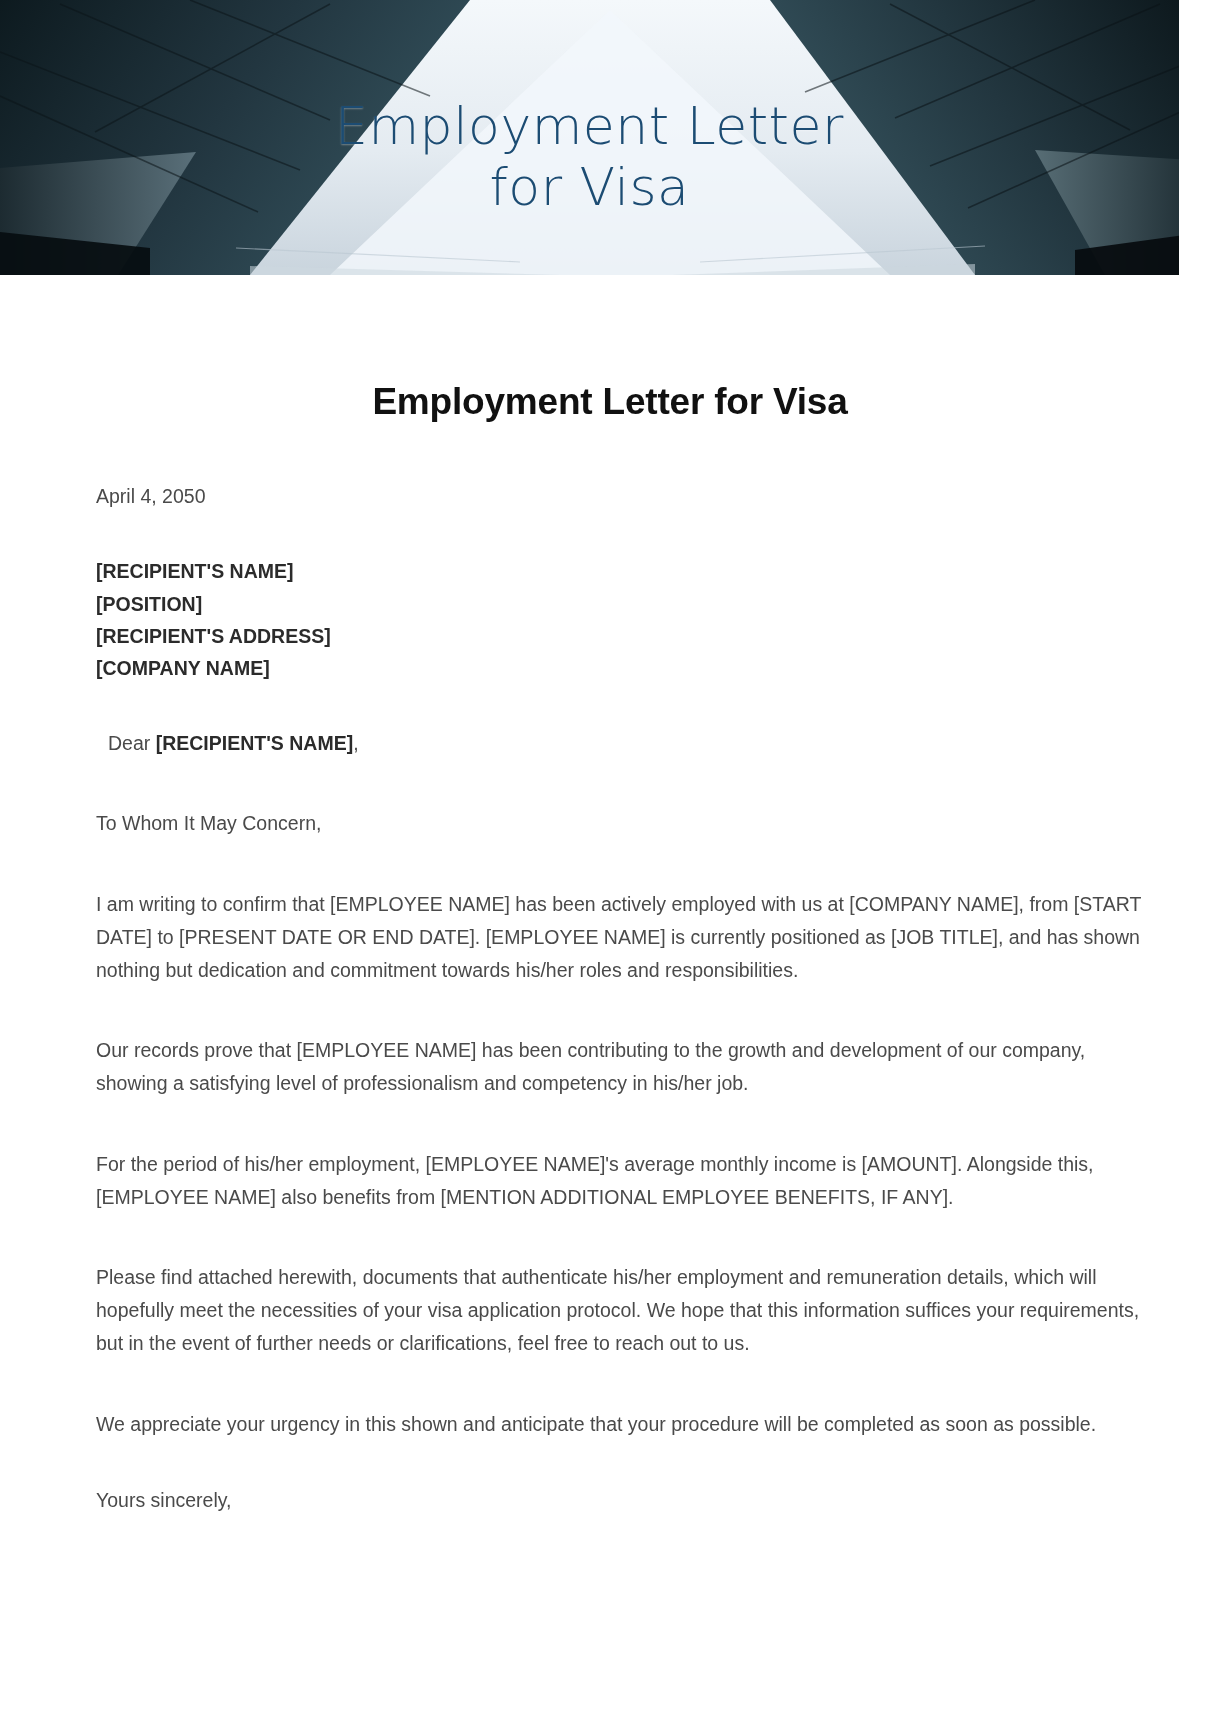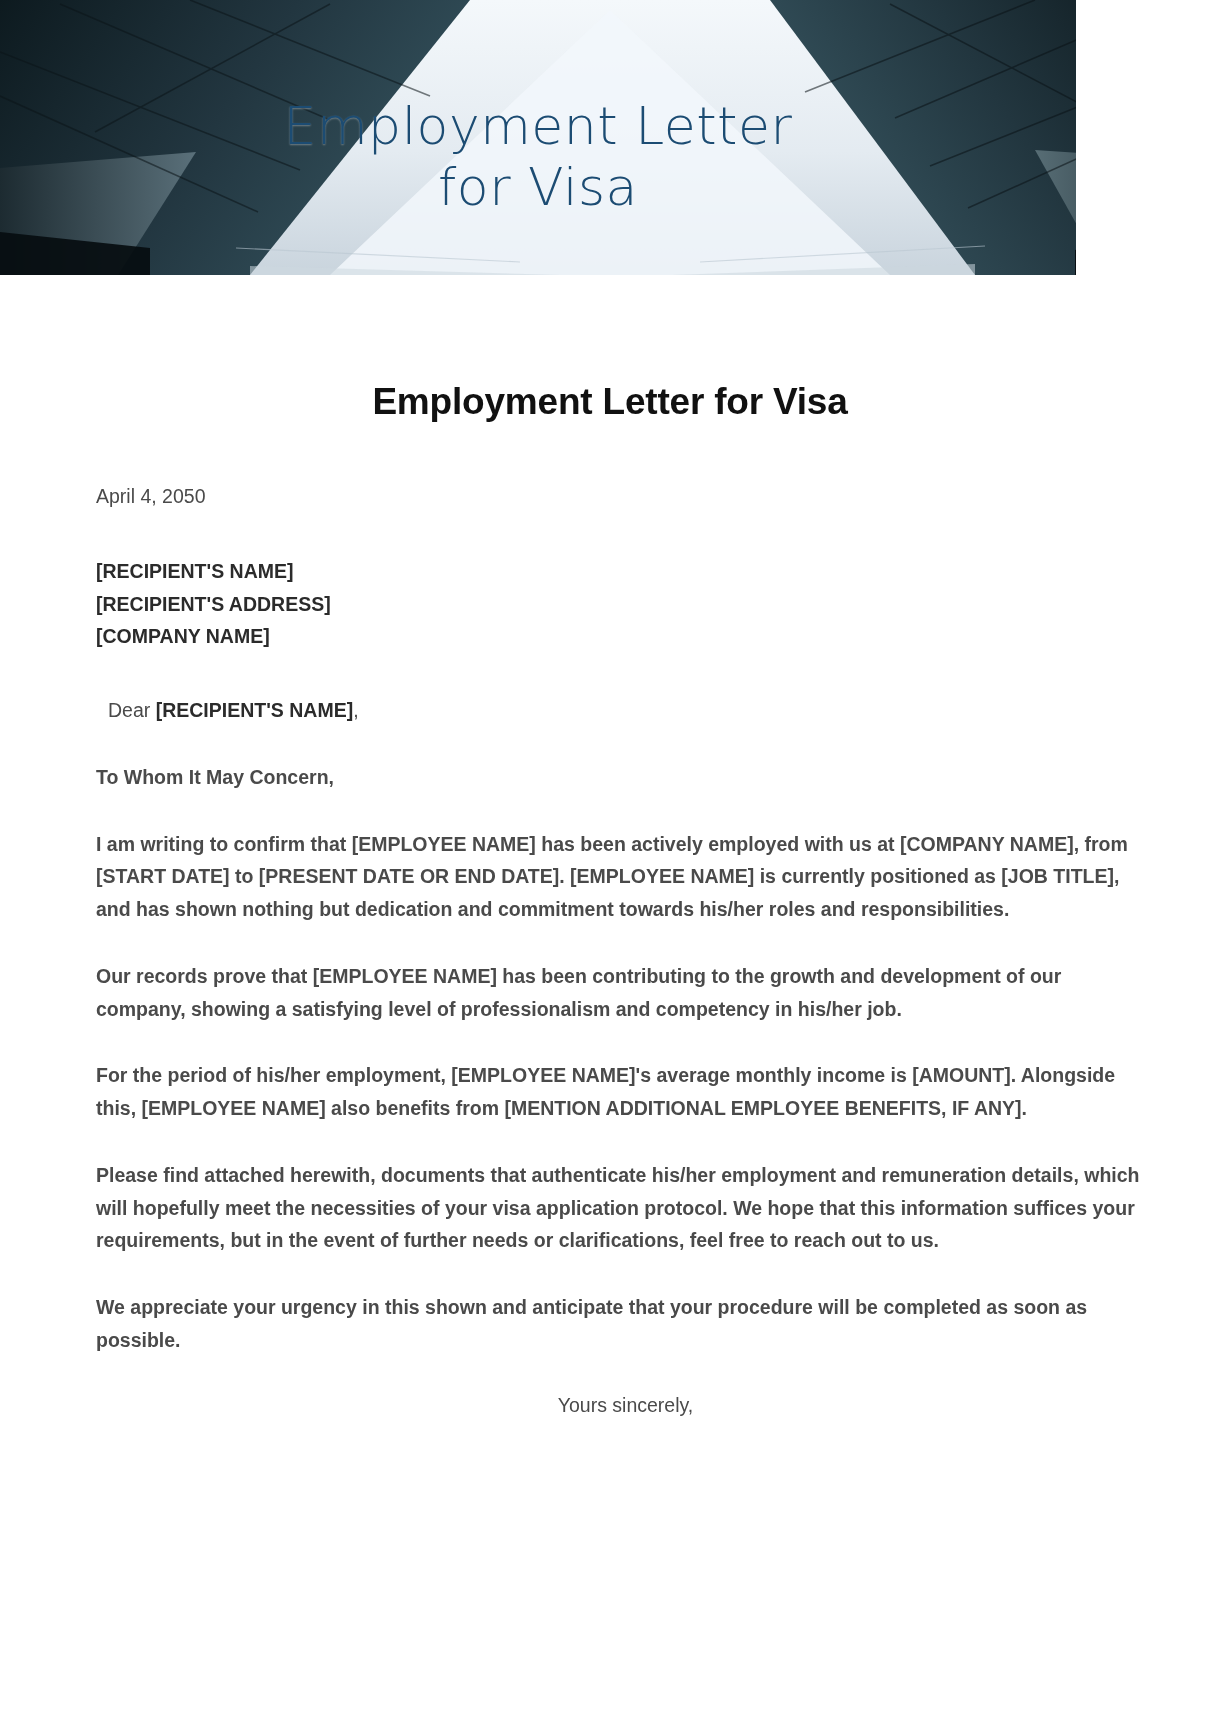--- a/index.html
+++ b/index.html
@@ -11,21 +11,21 @@
     width: 1220px;
     height: 1720px;
     overflow: hidden;
     font-family: "Liberation Sans", sans-serif;
     position: relative;
   }
 
   
   .banner {
     position: relative;
-    width: 1076px;
+    width: 1179px;
     height: 275px;
     overflow: hidden;
     background: #a3a3a3;
   }
   .banner svg {
     position: absolute;
     inset: 0;
     width: 1220px;
     height: 275px;
     display: block;
@@ -85,26 +85,24 @@
     line-height: 1.66;
   }
   .salutation {
     margin-top: 42px;
     margin-left: 12px;
   }
   .salutation b {
     color: #2b2b2b;
   }
   .para {
-    margin-top: 34px;
-    font-weight: bold;
+    margin-top: 48px;
   }
   .closing {
-    margin-top: 32px;
-    text-align: center;
+    margin-top: 44px;
   }
 </style>
 </head>
 <body>
 
 <div class="banner">
   <svg viewBox="0 0 1220 275" preserveAspectRatio="none">
     <defs>
       <linearGradient id="skyGrad" x1="0" y1="1" x2="0" y2="0">
         <stop offset="0%" stop-color="#c9d4dd"></stop>
@@ -178,20 +176,21 @@
 <div class="page">
 
   <h1 class="doc-heading">Employment Letter for Visa</h1>
 
   <div class="content">
 
     <p class="date">April 4, 2050</p>
 
     <div class="addr-block">
       <div>[RECIPIENT'S NAME]</div>
+      <div>[POSITION]</div>
       <div>[RECIPIENT'S ADDRESS]</div>
       <div>[COMPANY NAME]</div>
     </div>
 
     <p class="salutation"><span>Dear </span><b>[RECIPIENT'S NAME]</b><span>,</span></p>
 
     <p class="para">To Whom It May Concern,</p>
 
     <p class="para">I am writing to confirm that [EMPLOYEE NAME] has been actively employed with us at [COMPANY NAME], from [START DATE] to [PRESENT DATE OR END DATE]. [EMPLOYEE NAME] is currently positioned as [JOB TITLE], and has shown nothing but dedication and commitment towards his/her roles and responsibilities.</p>
 

